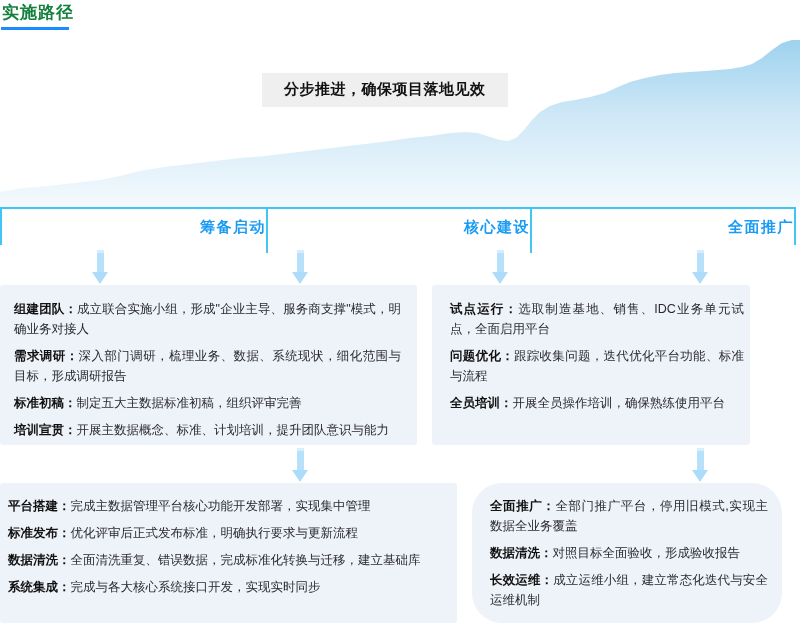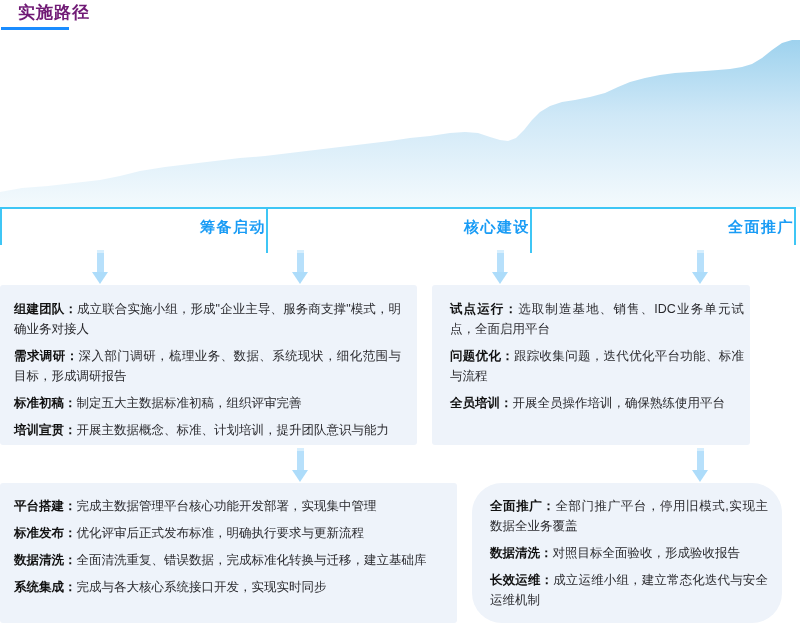--- a/index.html
+++ b/index.html
@@ -19,24 +19,24 @@
   #page-title-block {
     position: absolute;
     left: 0px;
     top: 2px;
     width: 300px;
     height: 34px;
   }
   #page-title {
     font-size: 17px;
     font-weight: bold;
-    color: #701a75;
+    color: #15803d;
     letter-spacing: 1px;
     line-height: 22px;
-    padding-left: 18px;
+    padding-left: 2px;
   }
   #page-title-underline {
     width: 68px;
     height: 3px;
     background: #1a8cff;
     margin-top: 3px;
     margin-left: 1px;
   }
 
   
@@ -165,21 +165,21 @@
     top: 285px;
     width: 318px;
     height: 160px;
     padding: 14px 6px 12px 18px;
   }
   #card-core {
     left: 0px;
     top: 483px;
     width: 457px;
     height: 140px;
-    padding: 13px 16px 12px 14px;
+    padding: 13px 16px 12px 8px;
   }
   #card-rollout {
     left: 472px;
     top: 483px;
     width: 310px;
     height: 140px;
     padding: 13px 14px 12px 18px;
     border-radius: 30px;
   }
 
@@ -219,20 +219,21 @@
     </defs>
     <path d="M0,152 L22,148 L48,146 L74,143 L100,140 L120,136 L140,131 L165,127
              L190,124 L215,121 L240,118 L265,116 L290,113 L315,110 L340,107
              L365,104 L390,101 L410,98 L430,96 L450,93 L465,92 L478,93
              L490,97 L500,100 L508,101 L516,98 L524,90 L532,80 L540,72
              L550,66 L562,62 L575,60 L590,57 L605,53 L618,47 L630,42
              L645,38 L660,35 L675,33 L690,32 L705,31 L718,30 L730,29
              L742,27 L752,24 L762,18 L772,10 L782,3 L792,0 L800,0
              L800,167 L0,167 Z" fill="url(#waveGrad)"></path>
   </svg>
+  <div id="hero-banner">分步推进，确保项目落地见效</div>
 </div>
 
 <div id="phase-header-row">
   <div class="phase-cell">
     <span class="phase-label">筹备启动</span>
   </div>
   <div class="phase-cell">
     <span class="phase-label">核心建设</span>
   </div>
   <div class="phase-cell">

